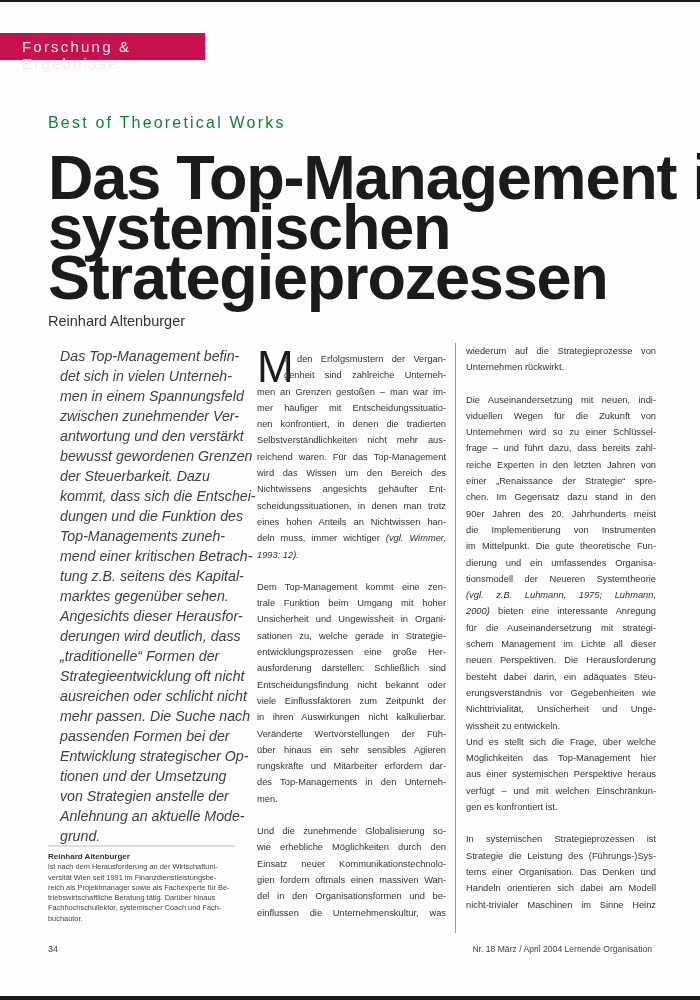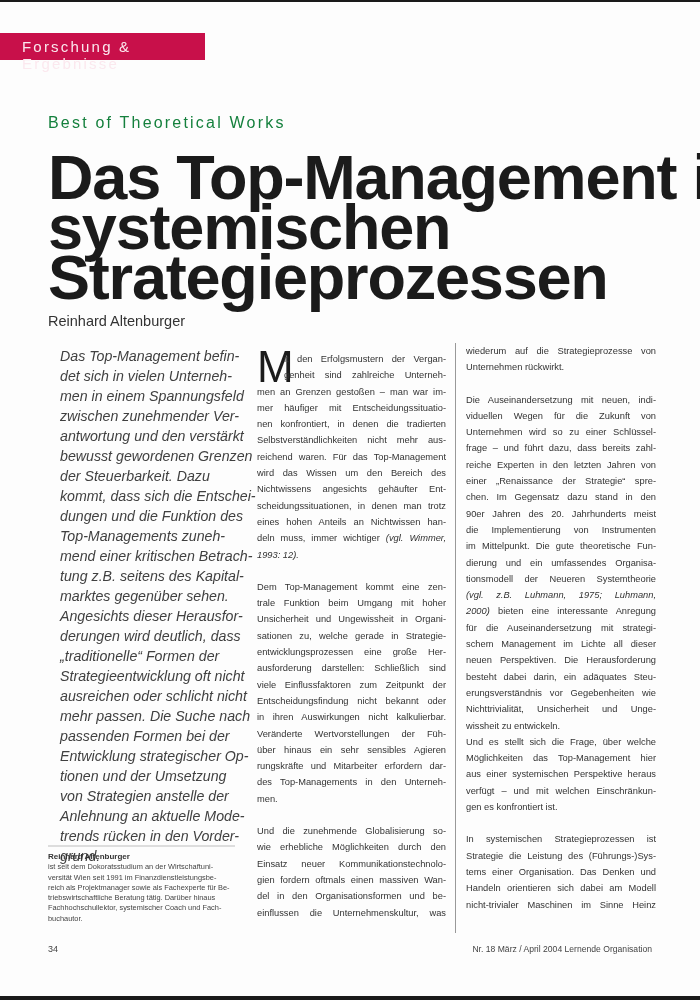--- a/index.html
+++ b/index.html
@@ -108,29 +108,28 @@
     <div class="ln">derungen wird deutlich, dass</div>
     <div class="ln">„traditionelle“ Formen der</div>
     <div class="ln">Strategieentwicklung oft nicht</div>
     <div class="ln">ausreichen oder schlicht nicht</div>
     <div class="ln">mehr passen. Die Suche nach</div>
     <div class="ln">passenden Formen bei der</div>
     <div class="ln">Entwicklung strategischer Op-</div>
     <div class="ln">tionen und der Umsetzung</div>
     <div class="ln">von Strategien anstelle der</div>
     <div class="ln">Anlehnung an aktuelle Mode-</div>
-    <div class="ln">trends rücken in den Vorder-</div>
     <div class="ln">grund.</div>
   </div>
 
 <div class="bio-rule"></div>
 <div class="bio">
   <div class="bio-name">Reinhard Altenburger</div>
   <div id="bio-lines">
-      <div class="ln">ist seit dem Dokoratsstudium an der Wirtschaftuni-</div>
+      <div class="ln">ist nach dem Herausforderung an der Wirtschaftuni-</div>
       <div class="ln">versität Wien seit 1991 im Finanzdienstleistungsbe-</div>
       <div class="ln">reich als Projektmanager sowie als Fachexperte für Be-</div>
       <div class="ln">triebswirtschaftliche Beratung tätig. Darüber hinaus</div>
       <div class="ln">Fachhochschullektor, systemischer Coach und Fach-</div>
       <div class="ln">buchautor.</div>
     </div>
 </div>
 
 <div class="dropcap">M</div>
 
@@ -151,22 +150,22 @@
     </div>
   <div class="ln last"><em>1993: 12).</em></div>
   <div class="gap"></div>
   <div id="mid-p2">
       <div class="ln">Dem Top-Management kommt eine zen-</div>
       <div class="ln">trale Funktion beim Umgang mit hoher</div>
       <div class="ln">Unsicherheit und Ungewissheit in Organi-</div>
       <div class="ln">sationen zu, welche gerade in Strategie-</div>
       <div class="ln">entwicklungsprozessen eine große Her-</div>
       <div class="ln">ausforderung darstellen: Schließlich sind</div>
+      <div class="ln">Entscheidungsfindung nicht bekannt oder</div>
       <div class="ln">viele Einflussfaktoren zum Zeitpunkt der</div>
-      <div class="ln">Entscheidungsfindung nicht bekannt oder</div>
       <div class="ln">in ihren Auswirkungen nicht kalkulierbar.</div>
       <div class="ln">Veränderte Wertvorstellungen der Füh-</div>
       <div class="ln">über hinaus ein sehr sensibles Agieren</div>
       <div class="ln">rungskräfte und Mitarbeiter erfordern dar-</div>
       <div class="ln">des Top-Managements in den Unterneh-</div>
       <div class="ln last">men.</div>
     </div>
   <div class="gap"></div>
   <div id="mid-p3">
       <div class="ln">Und die zunehmende Globalisierung so-</div>

